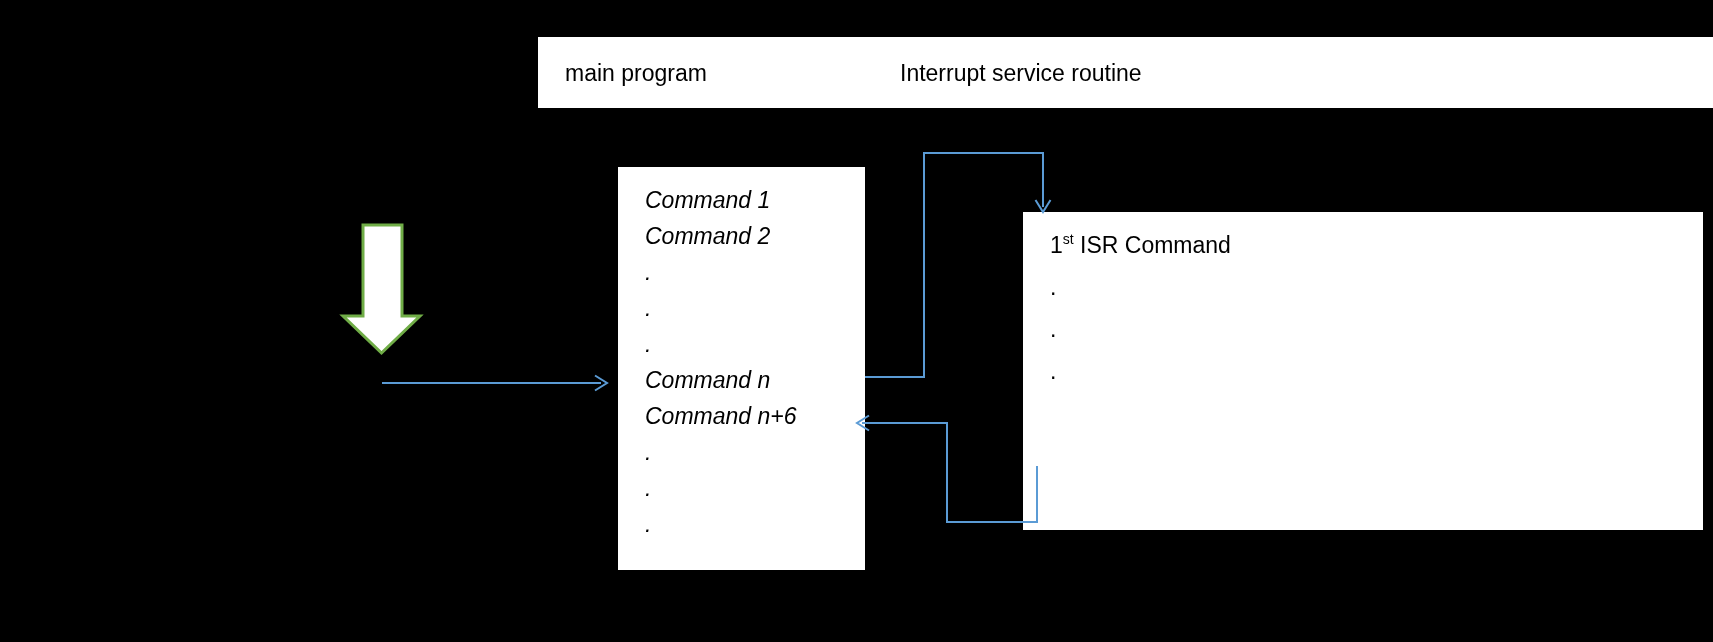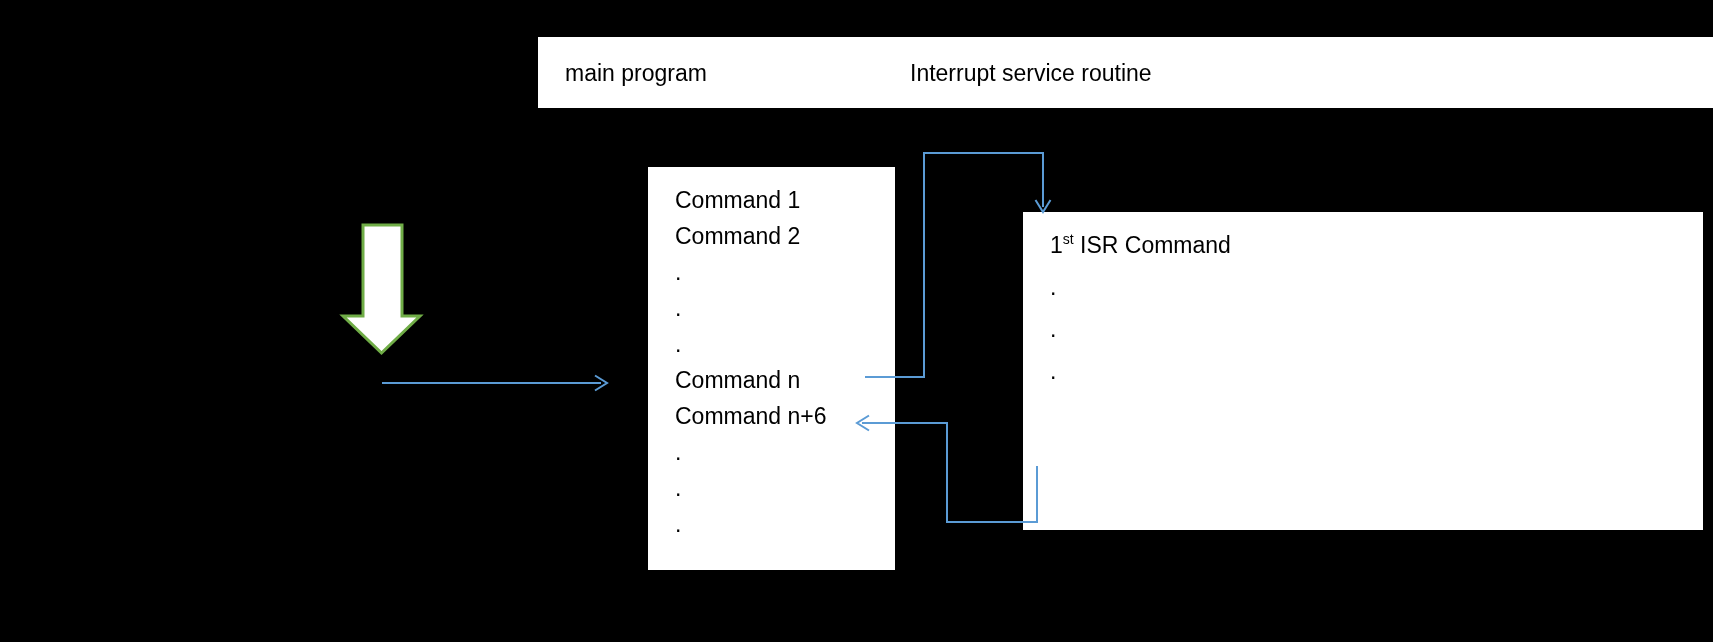--- a/index.html
+++ b/index.html
@@ -27,29 +27,30 @@
     height: 71px;
   }
   .header-bar span {
     position: absolute;
     top: 50%;
     transform: translateY(-50%);
     font-size: 23px;
     white-space: nowrap;
   }
   .header-main-label { left: 27px; }
-  .header-isr-label  { left: 372px; }
+  .header-isr-label  { left: 362px; }
 
   .main-box {
-    left: 648px;
+    left: 618px;
     top: 167px;
     width: 247px;
     height: 403px;
     padding-top: 15px;
     box-sizing: border-box;
+    font-style: italic;
   }
   .main-box .line {
     height: 36px;
     line-height: 36px;
     padding-left: 27px;
     font-size: 23px;
     white-space: nowrap;
   }
 
   .isr-box {

